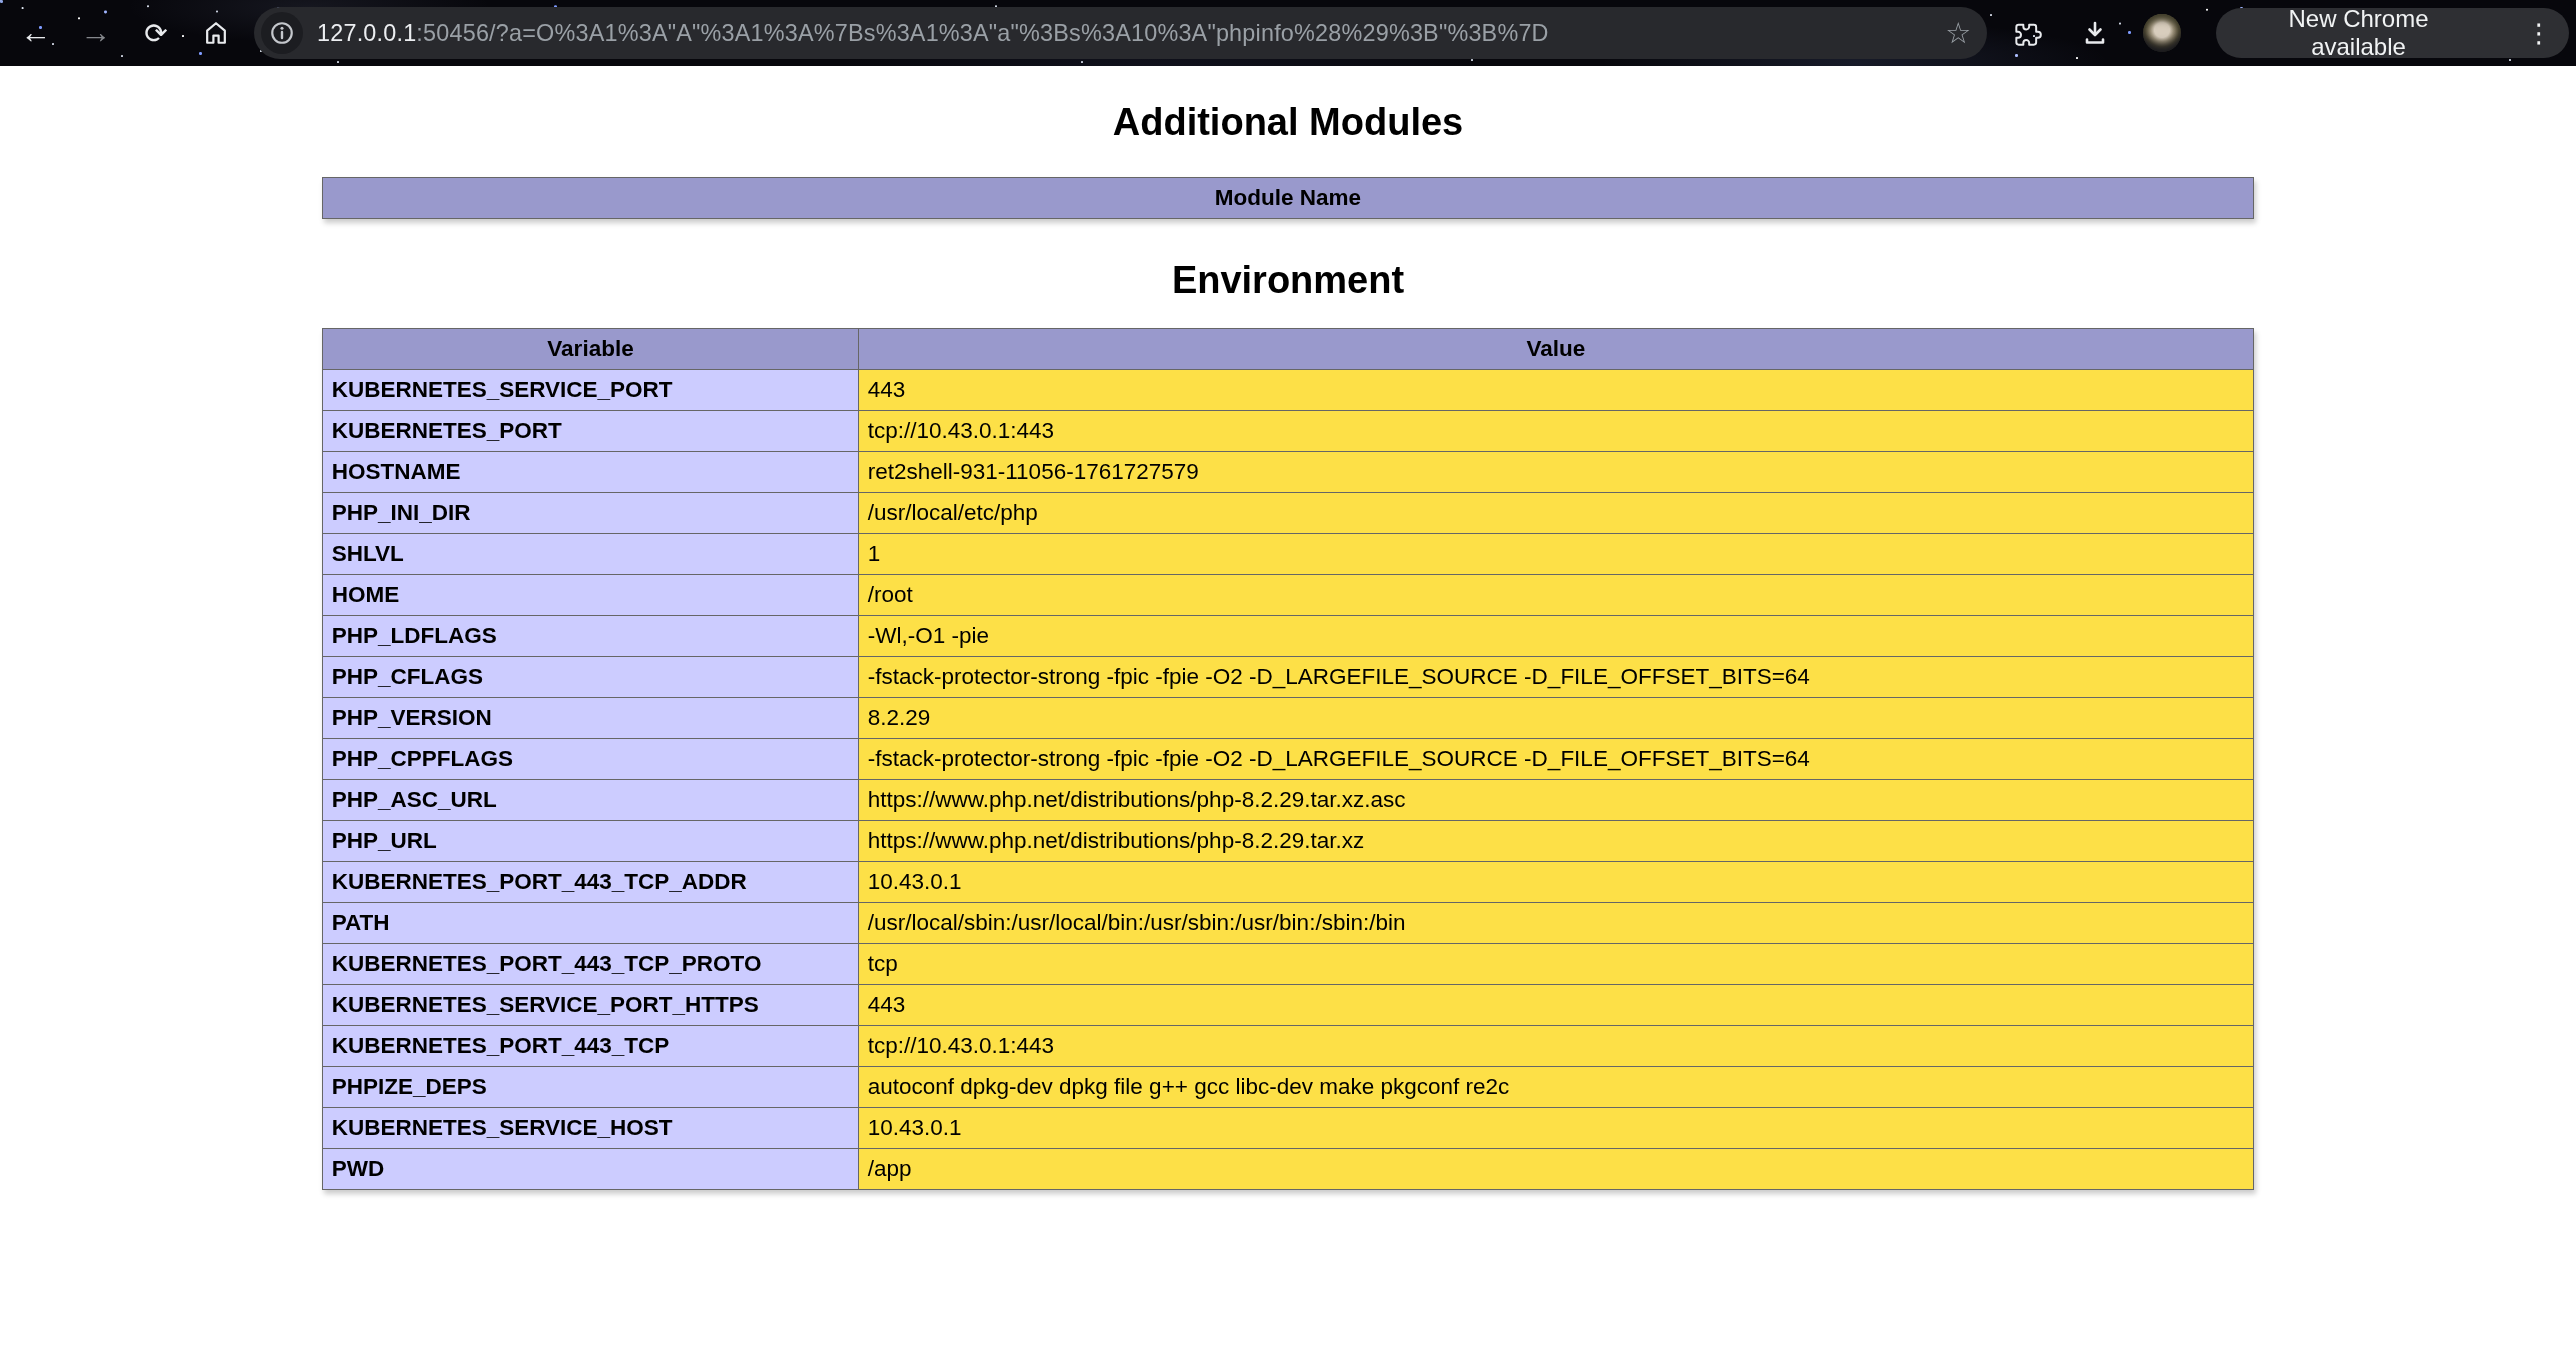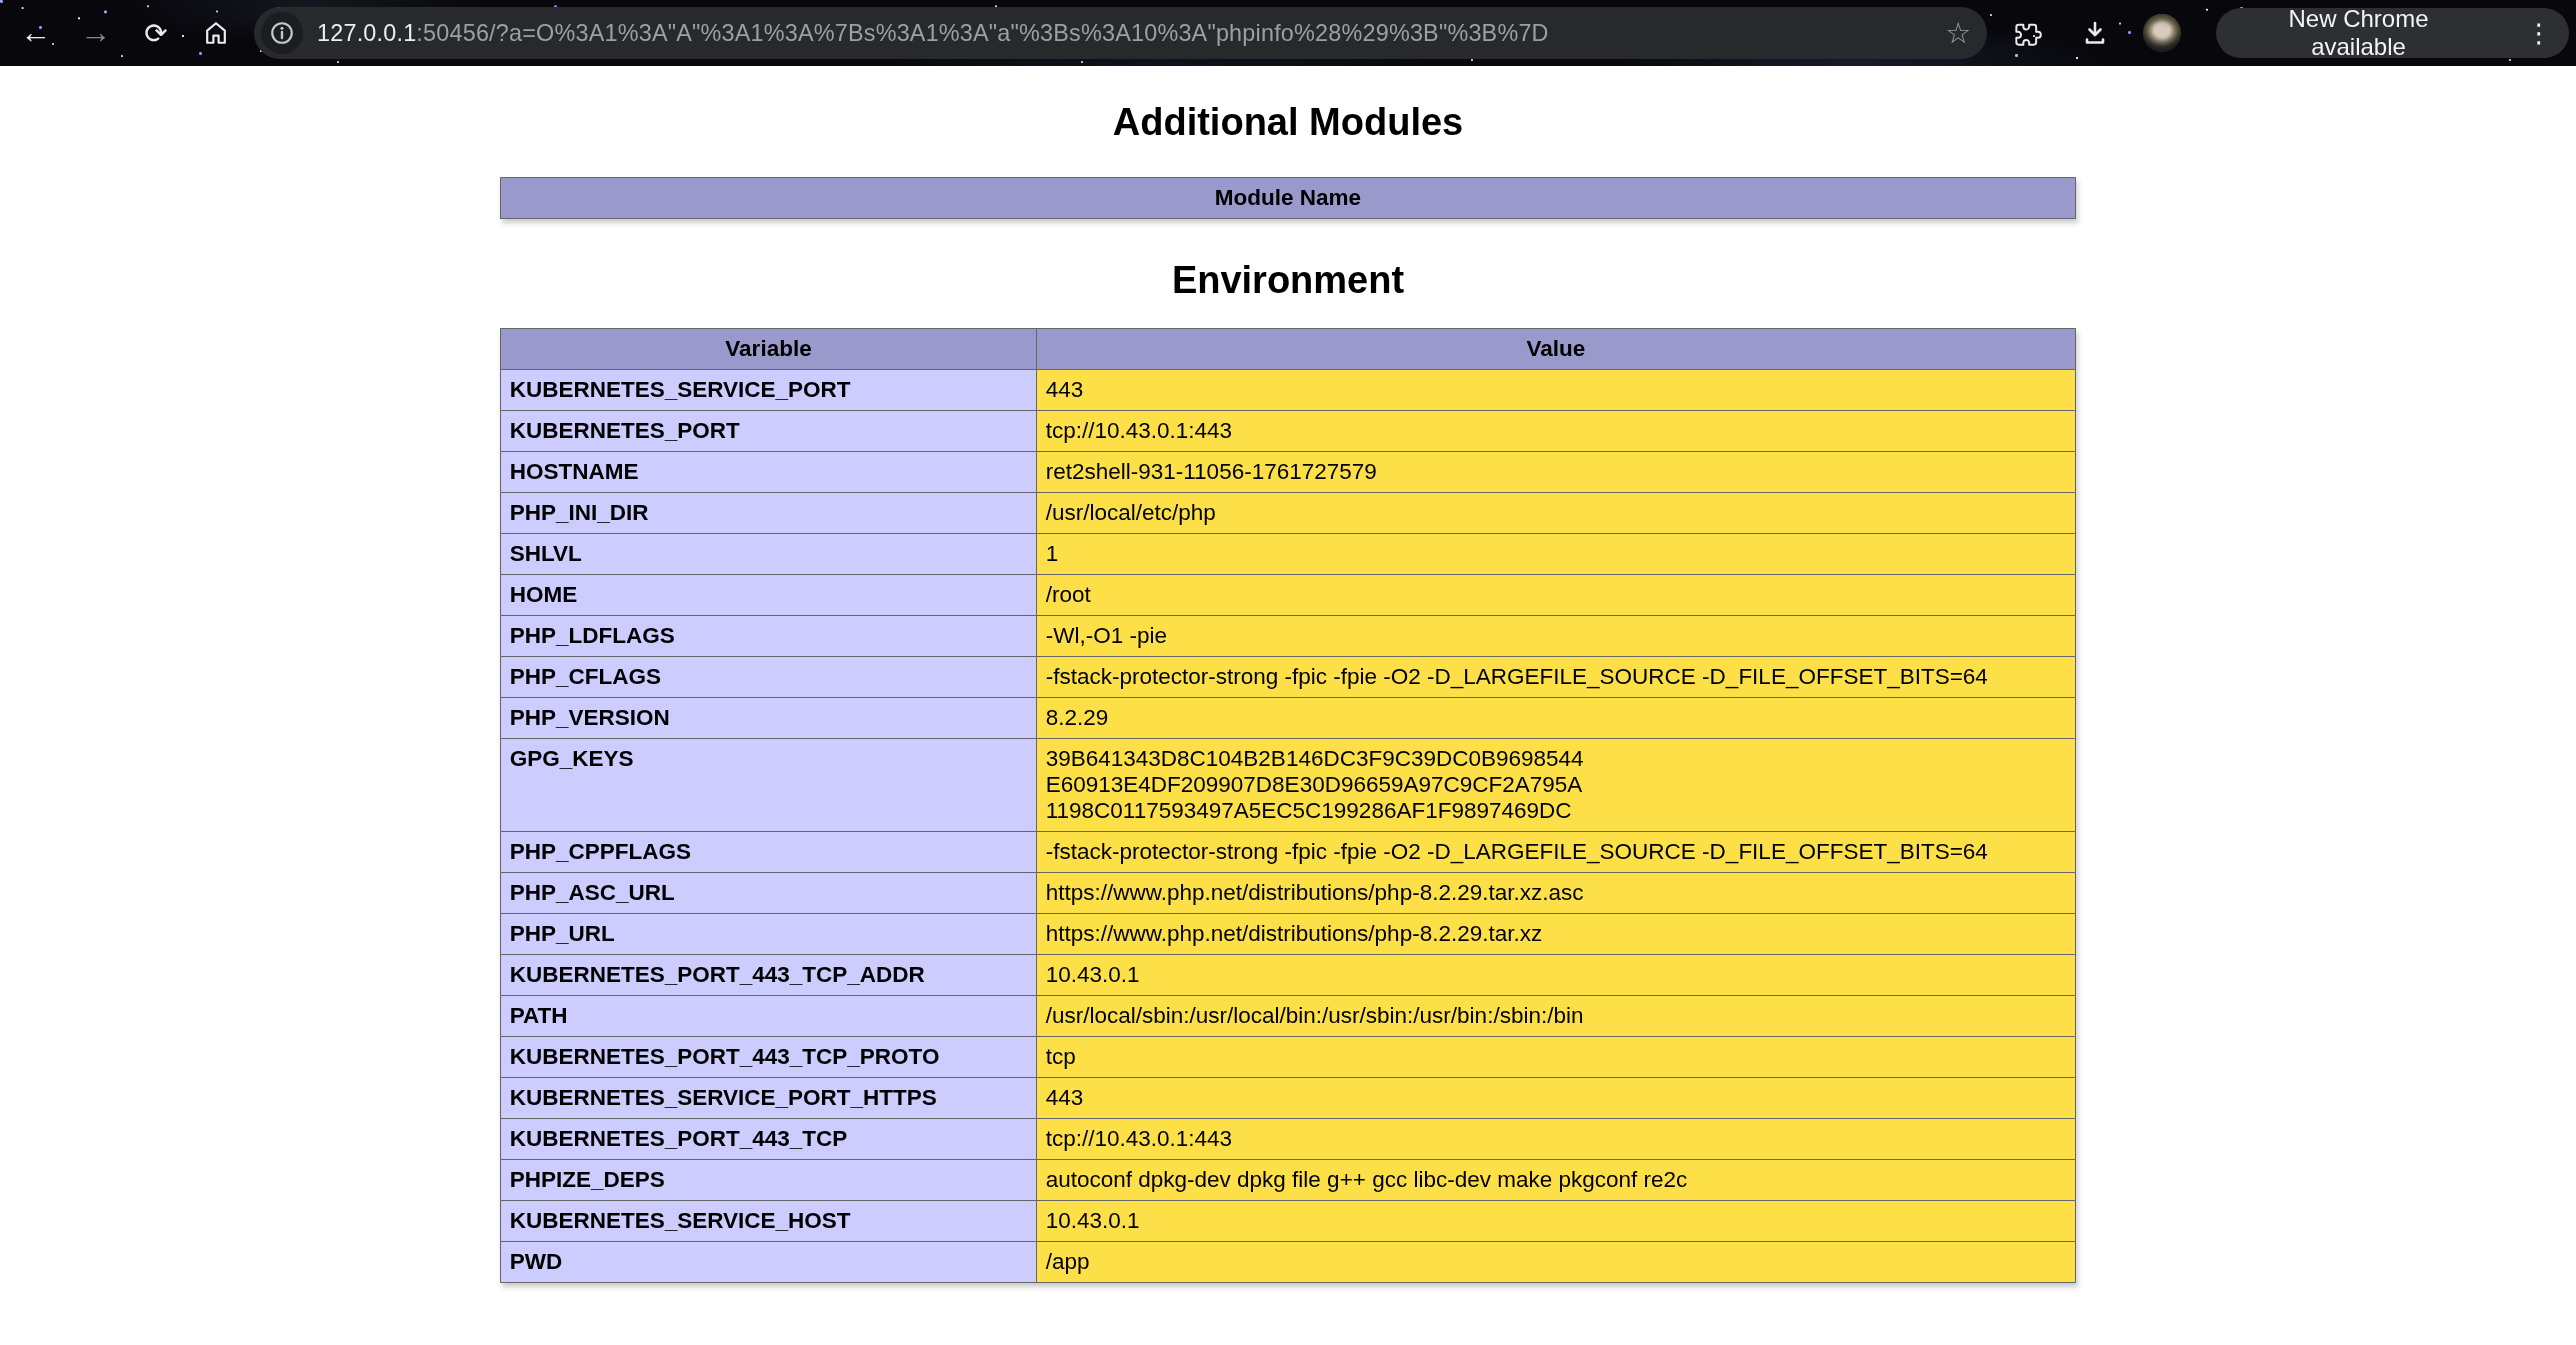--- a/index.html
+++ b/index.html
@@ -70,21 +70,21 @@
   .kebab { color: #f1f3f4; font-size: 26px; margin-left: 17.3px; line-height: 1; }
 
   .icon-svg { display: block; }
 
   
   .content { position: relative; width: 100%; height: 1280px; background: #fff; padding-top: 35px; }
   h2.section-title { font-size: 38px; font-weight: bold; text-align: center; color: #000; }
   .title-1 { margin-bottom: 33px; }
   .title-2 { margin-top: 40px; margin-bottom: 26px; }
 
-  table.info-table { width: 1576px; margin: 0 auto; border-collapse: collapse;
+  table.info-table { width: 1932px; margin: 0 auto; border-collapse: collapse;
     box-shadow: 1.7px 3.5px 5.2px #ccc; table-layout: fixed; }
   .info-table th, .info-table td { border: 1.7px solid #666; padding: 7px 8.7px; font-size: 22.5px;
     color: #000; vertical-align: baseline; word-wrap: break-word; }
   .info-table th { background: #9999cc; font-weight: bold; text-align: center; }
   .info-table td.e { background: #ccccff; font-weight: bold; }
   .info-table td.v { background: #fde047; font-weight: normal; }
   .col-var { width: 536px; }
 </style>
 </head>
 <body>
@@ -191,24 +191,20 @@
   </tr>
         <tr>
     <td class="e">PHP_CFLAGS</td>
     <td class="v"><span>-fstack-protector-strong -fpic -fpie -O2 -D_LARGEFILE_SOURCE -D_FILE_OFFSET_BITS=64</span></td>
   </tr>
         <tr>
     <td class="e">PHP_VERSION</td>
     <td class="v"><span>8.2.29</span></td>
   </tr>
         <tr>
-    <td class="e">GPG_KEYS</td>
-    <td class="v"><span>39B641343D8C104B2B146DC3F9C39DC0B9698544 E60913E4DF209907D8E30D96659A97C9CF2A795A 1198C0117593497A5EC5C199286AF1F9897469DC</span></td>
-  </tr>
-        <tr>
     <td class="e">PHP_CPPFLAGS</td>
     <td class="v"><span>-fstack-protector-strong -fpic -fpie -O2 -D_LARGEFILE_SOURCE -D_FILE_OFFSET_BITS=64</span></td>
   </tr>
         <tr>
     <td class="e">PHP_ASC_URL</td>
     <td class="v"><span>https://www.php.net/distributions/php-8.2.29.tar.xz.asc</span></td>
   </tr>
         <tr>
     <td class="e">PHP_URL</td>
     <td class="v"><span>https://www.php.net/distributions/php-8.2.29.tar.xz</span></td>

